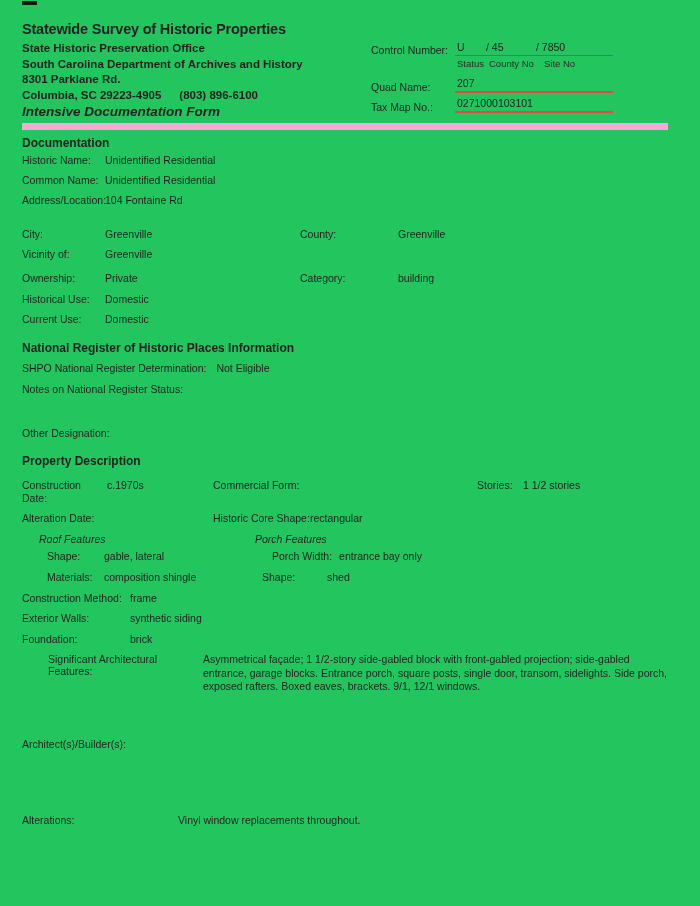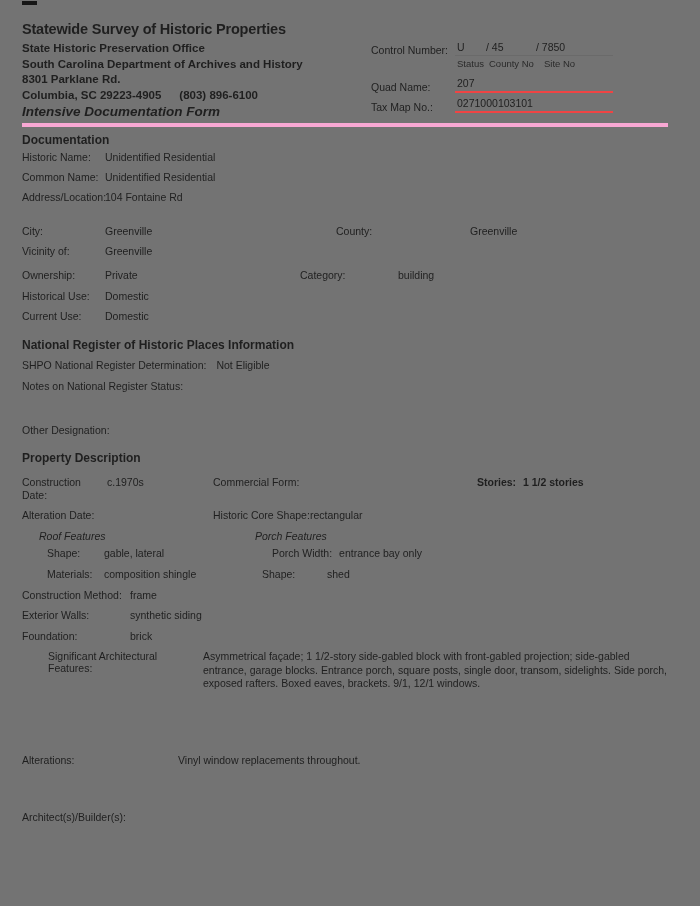--- a/index.html
+++ b/index.html
@@ -1,20 +1,20 @@
 <!DOCTYPE html>
 <html><head>
 <meta charset="utf-8">
 <style>
   html,body { margin:0; padding:0; background:#e8e8e8; }
   .page {
     position:relative;
     width:700px; height:906px;
     margin:0 auto;
-    background:#737373;
+    background:#22c55e;
     font-family:"Liberation Sans", sans-serif;
     color:#1f1f1f;
     overflow:hidden;
   }
   
   .scan-mark { position:absolute; left:22px; top:1px; width:15px; height:4px; background:#161616; }
 
   
   .header-left { position:absolute; left:22px; top:21px; }
   .doc-title { font-size:14.5px; font-weight:bold; letter-spacing:-0.2px; margin:0 0 4px 0; }
@@ -32,44 +32,44 @@
   .sub-status { width:32px; flex:none; }
   .sub-county { width:55px; flex:none; }
   .quad-row { margin-top:8px; }
   .tax-row  { margin-top:4px; }
   .value-box.lite { border-bottom:2px solid #ef4444; }
 
   
   .content { position:absolute; left:22px; top:104px; width:646px; font-size:10.5px; }
   .form-title {
     font-size:13.5px; font-weight:bold; font-style:italic;
-    padding-bottom:4px; border-bottom:4px solid #f9a8d4;
+    padding-bottom:4px; border-bottom:7px solid #f9a8d4;
   }
   .sec-heading { font-size:12px; font-weight:bold; line-height:14px; }
   .row { display:flex; line-height:13px; }
   .lbl { flex:none; }
   .val { flex:none; }
 
   .w-ident   { width:83px; }
   .col-left  { width:278px; display:flex; flex:none; }
   .w-county  { width:98px; }
 
   .mt-id-head { margin-top:6px; }
   .mt-4 { margin-top:4px; }  .mt-7 { margin-top:7px; }  .mt-8 { margin-top:8px; }
   .mt-11 { margin-top:11px; } .mt-14 { margin-top:14px; } .mt-15 { margin-top:15px; }
-  .mt-21 { margin-top:21px;gap:36px; } .mt-31 { margin-top:31px; } .mt-44 { margin-top:44px; }
+  .mt-21 { margin-top:21px; } .mt-31 { margin-top:31px; } .mt-44 { margin-top:44px; }
   .mt-63 { margin-top:63px; }
 
   .shpo-val { margin-left:10px; }
 
   .cell-c1 { width:191px; display:flex; flex:none; }
   .w-constr { width:85px; }
   .cell-c2 { width:264px; display:flex; flex:none; }
   .w-core  { width:97px; }
-  .cell-c3 { display:flex; flex:none;font-weight:bold; }
+  .cell-c3 { display:flex; flex:none; }
   .w-stories { width:46px; }
 
   .feat-head-roof  { width:233px; flex:none; padding-left:17px; font-style:italic; box-sizing:border-box; }
   .feat-head-porch { font-style:italic; }
   .roof-cell  { width:233px; flex:none; display:flex; padding-left:25px; box-sizing:border-box; }
   .w-roof-lbl { width:57px; }
   .porch-width-cell { display:flex; padding-left:17px; }
   .pw-val { margin-left:7px; }
   .porch-shape-cell { display:flex; padding-left:7px; }
   .w-pshape { width:65px; }
@@ -252,24 +252,24 @@
     <div class="row mt-8">
       <span class="lbl w-method">Foundation:</span>
       <span class="val">brick</span>
     </div>
 
     <div class="sig-row mt-7">
       <span class="lbl w-sig">Significant Architectural Features:</span>
       <span class="sig-text">Asymmetrical façade; 1 1/2-story side-gabled block with front-gabled projection; side-gabled entrance, garage blocks. Entrance porch, square posts, single door, transom, sidelights. Side porch, exposed rafters. Boxed eaves, brackets. 9/1, 12/1 windows.</span>
     </div>
 
+    <div class="row mt-44">
+      <span class="lbl">Architect(s)/Builder(s):</span>
+      <span class="val shpo-val"></span>
+    </div>
+
     <div class="row mt-63">
       <span class="lbl w-alter">Alterations:</span>
       <span class="val">Vinyl window replacements throughout.</span>
     </div>
 
-    <div class="row mt-44">
-      <span class="lbl">Architect(s)/Builder(s):</span>
-      <span class="val shpo-val"></span>
-    </div>
-
   </div>
 </div>
 
 </body></html>

